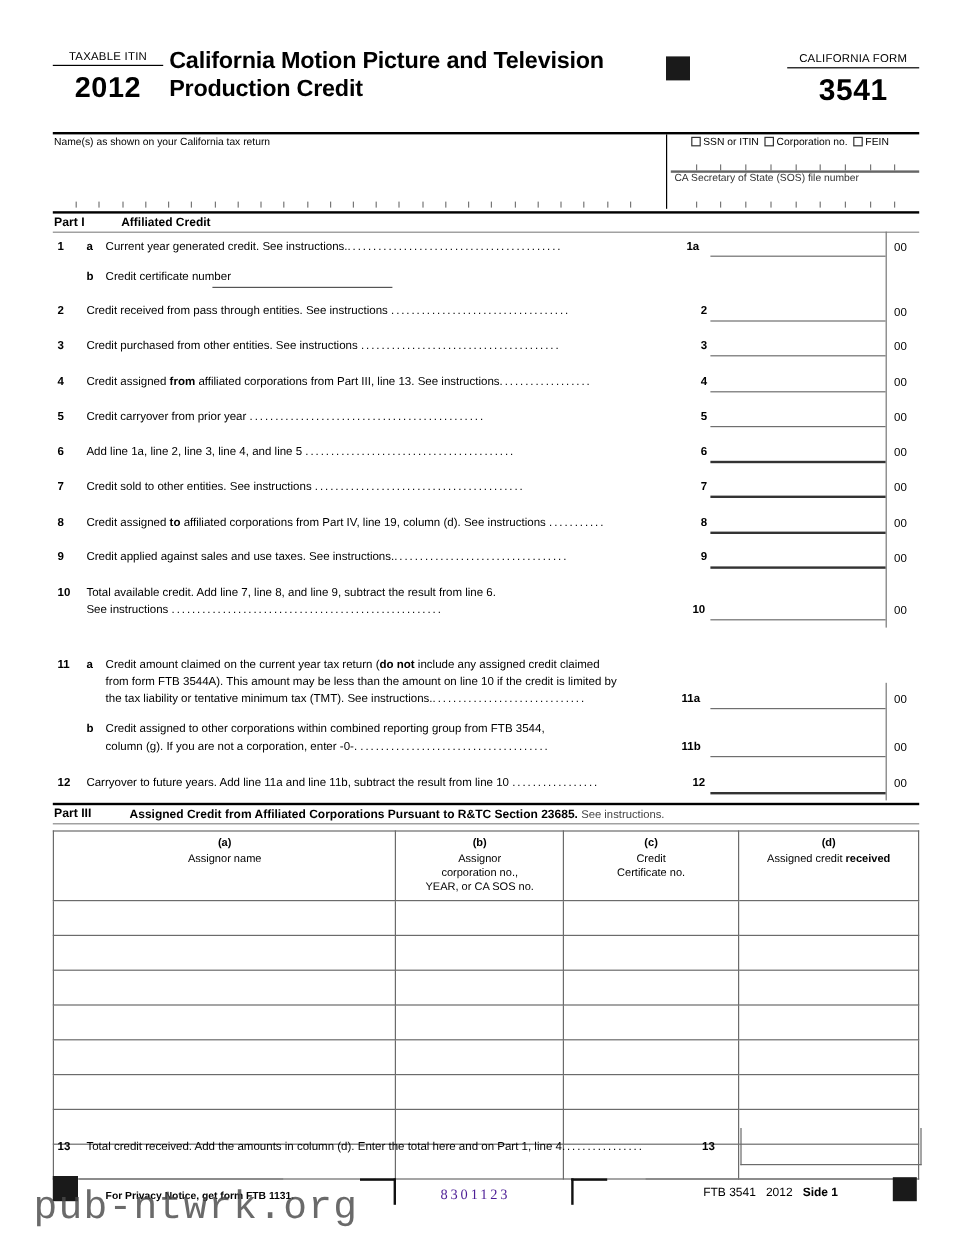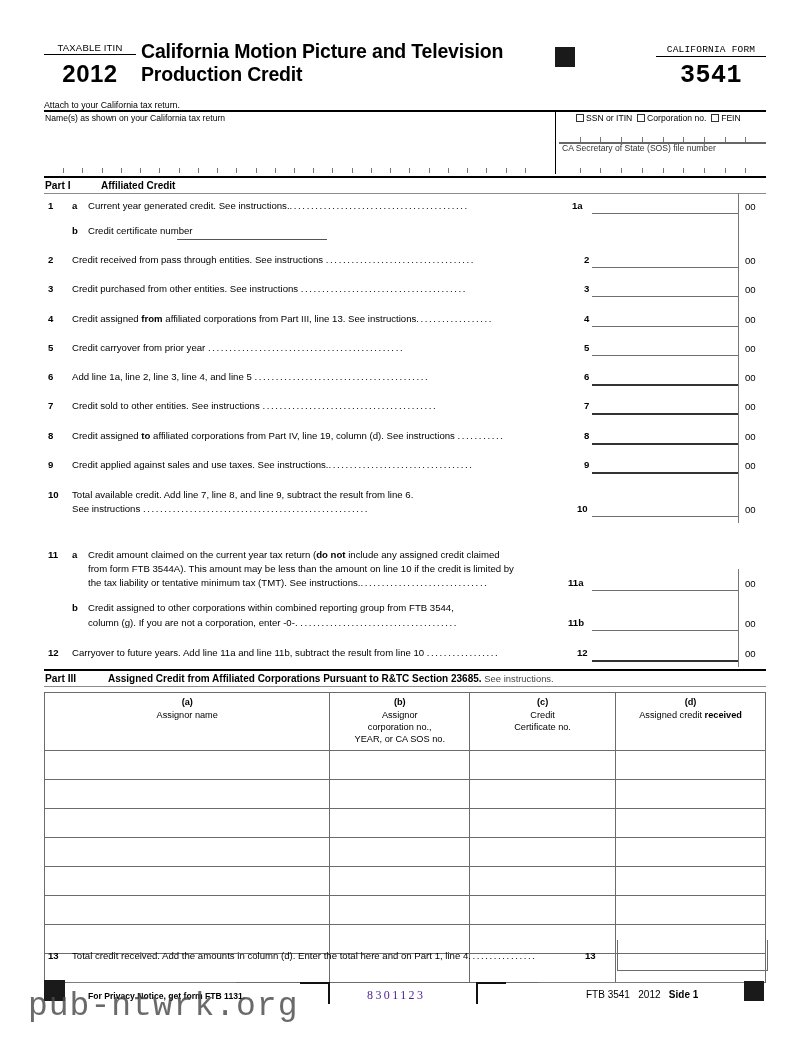--- a/index.html
+++ b/index.html
@@ -12,21 +12,21 @@
 
   
   .hdr{position:absolute;left:44px;top:42px;width:722px;height:62px;}
   .ty-box{position:absolute;left:0;top:0;width:92px;text-align:center;}
   .ty-label{font-size:9.5px;letter-spacing:.2px;padding-bottom:1px;border-bottom:1.6px solid #000;display:block;}
   .ty-year{font-size:24px;font-weight:bold;letter-spacing:.5px;margin-top:5px;}
   .title{position:absolute;left:97px;top:-2px;width:420px;
          font-size:19.5px;font-weight:bold;line-height:23px;letter-spacing:-.2px;}
   .blk-sq{position:absolute;background:#1a1a1a;}
   .sq-top{left:511px;top:5px;width:20px;height:20px;}
-  .caform{position:absolute;left:612px;top:2px;width:110px;text-align:center;font-family:Liberation Mono, monospace;}
+  .caform{position:absolute;left:612px;top:2px;width:110px;text-align:center;}
   .caform-lbl{font-size:9.5px;letter-spacing:.2px;padding-bottom:1px;border-bottom:1px solid #000;display:block;}
   .caform-num{font-size:25px;font-weight:bold;margin-top:4px;letter-spacing:.5px;}
 
   .attach{position:absolute;left:44px;top:100px;width:722px;font-size:8.8px;
           padding-bottom:1px;}
   .rule-thick{position:absolute;left:44px;top:110px;width:722px;height:1.7px;background:#000;}
 
   
   .idblock{position:absolute;left:44px;top:112px;width:722px;height:62px;}
   .name-cell{position:absolute;left:0;top:0;width:510px;height:62px;}
@@ -101,21 +101,20 @@
       <div>California Motion Picture and Television</div>
       <div>Production Credit</div>
     </div>
     <div class="blk-sq sq-top"></div>
     <div class="caform">
       <span class="caform-lbl">CALIFORNIA FORM</span>
       <div class="caform-num">3541</div>
     </div>
   </div>
 
-  <div class="attach">Attach to your California tax return.</div>
   <div class="rule-thick"></div>
 
   <div class="idblock">
     <div class="name-cell">
       <div class="name-lbl">Name(s) as shown on your California tax return</div>
     </div>
     <div class="vdiv"></div>
     <div class="id-right">
       <div class="cbrow">
         <span class="cbx"></span><span>SSN or ITIN</span>&nbsp;

